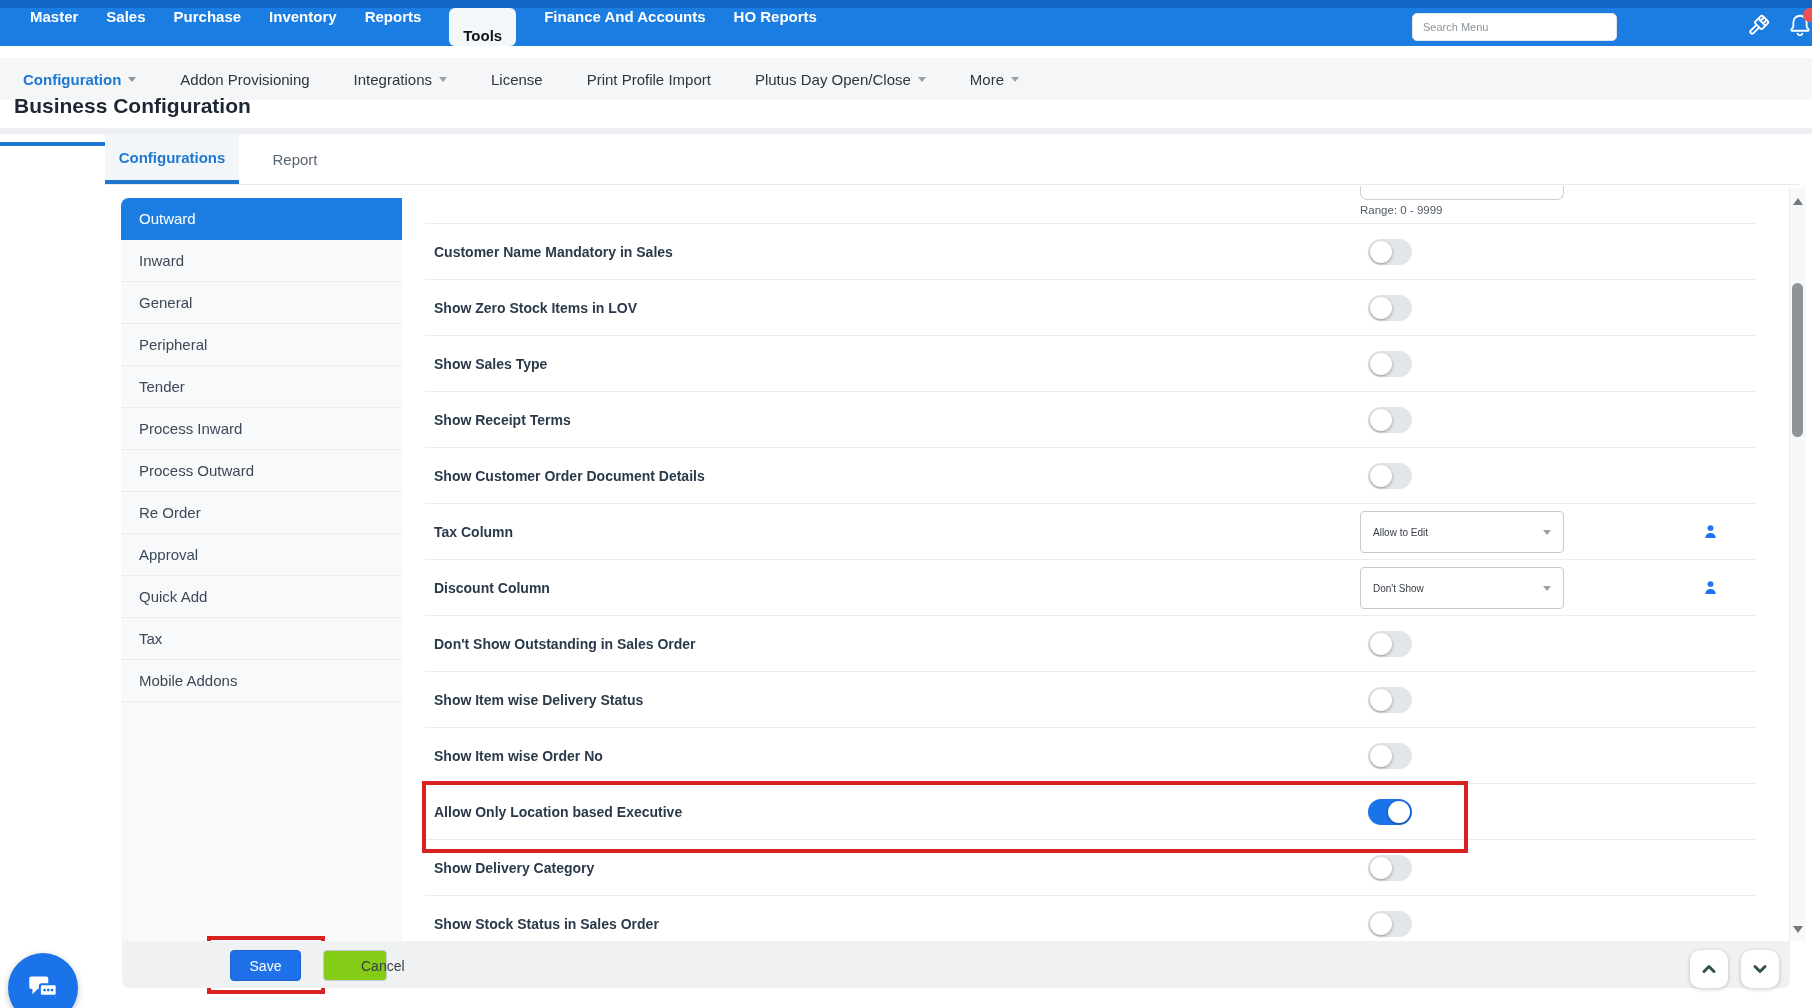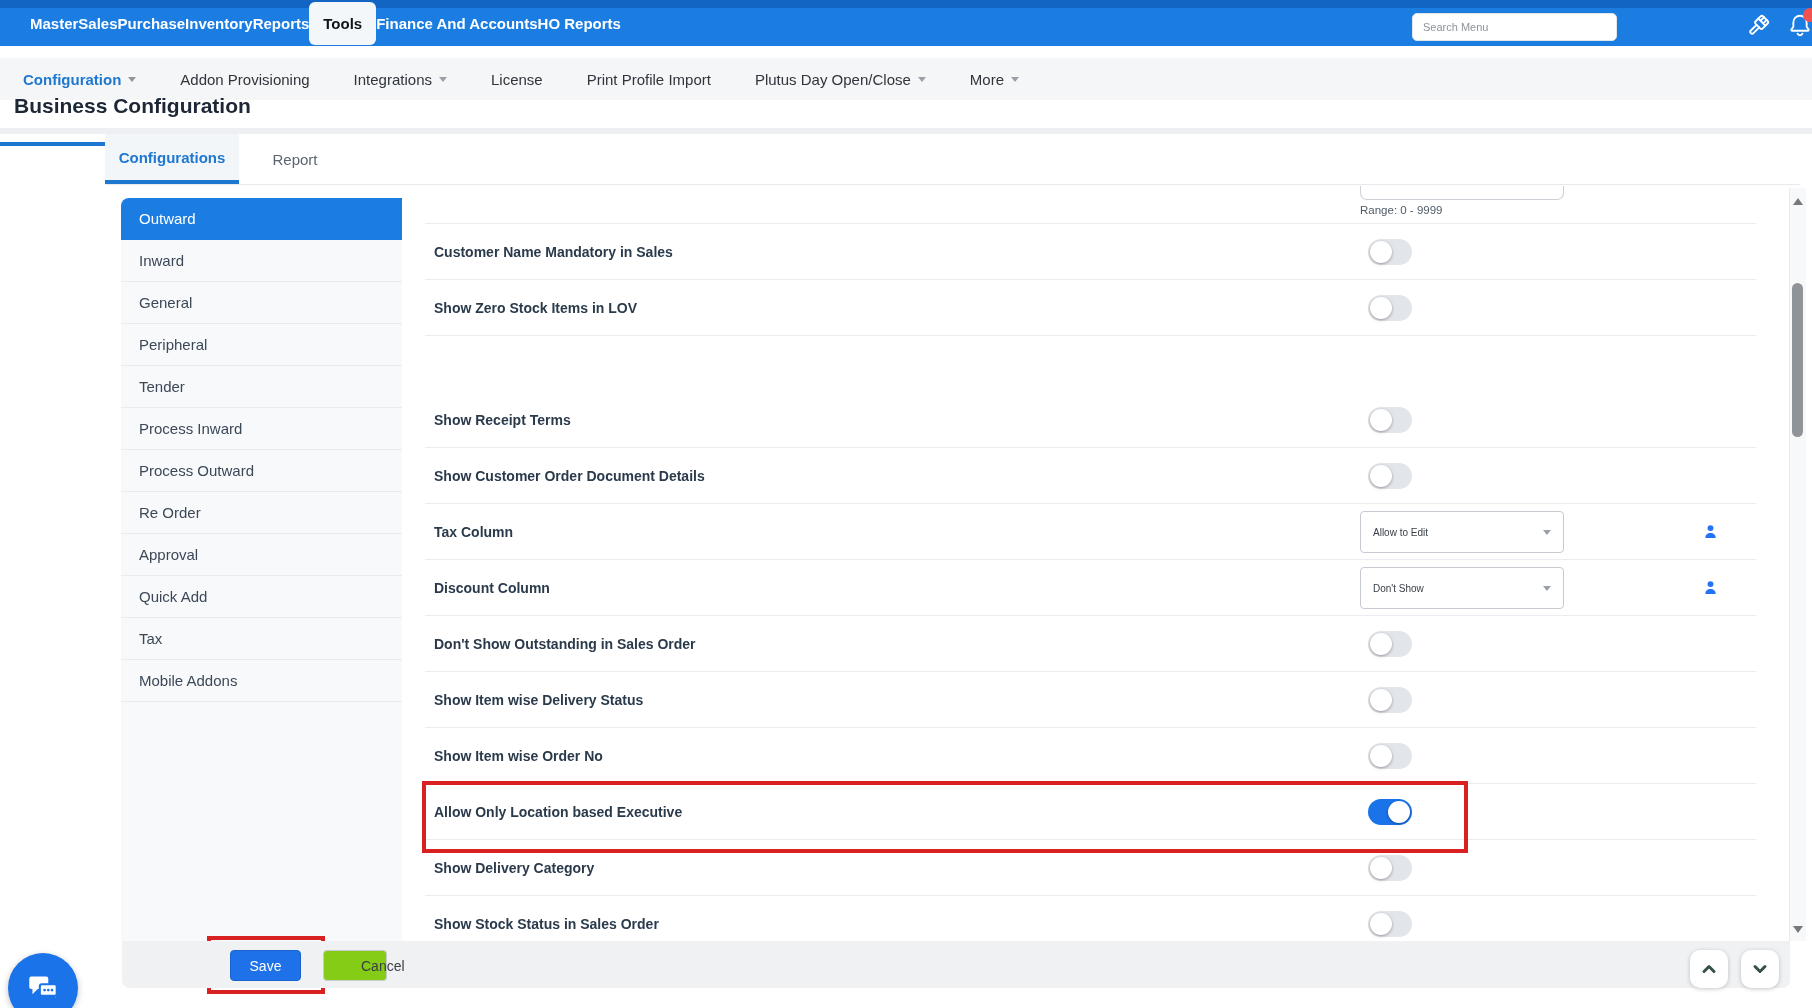--- a/index.html
+++ b/index.html
@@ -2,23 +2,23 @@
 <html><head>
 <meta charset="utf-8">
 <style>
   html,body{margin:0;padding:0;background:#fff;}
   *{font-family:"Liberation Sans", sans-serif;}
   #app{position:relative;width:1812px;height:1008px;overflow:hidden;background:#fff;}
 
   
   .topnav{position:absolute;left:0;top:0;width:1812px;height:46px;background:#1b7de2;
           border-top:8px solid #1365c4;box-sizing:border-box;overflow:visible;}
-  .nav-items{position:absolute;left:30px;top:0;height:30px;display:flex;align-items:center;white-space:nowrap;}
+  .nav-items{position:absolute;left:30px;top:0;height:30px;display:flex;gap:28px;white-space:nowrap;}
   .nav-item{color:#fff;font-weight:700;font-size:15px;cursor:pointer;}
-  .nav-item.active{background:#f4f7fa;color:#101418;padding:13px 14px;border-radius:6px;}
+  .nav-item.active{background:#f4f7fa;color:#101418;padding:19px 14px;border-radius:6px;}
   .search{position:absolute;left:1412px;top:5px;width:205px;height:28px;box-sizing:border-box;
           border-radius:5px;border:1px solid #e3e6e9;padding:0 10px;font-size:11px;color:#333;outline:none;}
   .search::placeholder{color:#8d9499;}
   .navicon{position:absolute;top:4px;width:30px;height:30px;cursor:pointer;}
   .navicon.brush{left:1742px;}
   .navicon.bell{left:1786px;}
   .badge{position:absolute;left:17px;top:-4px;width:14px;height:14px;border-radius:50%;background:#f05252;}
 
   
   .subnav{position:absolute;left:0;top:46px;width:1812px;height:42px;background:#f4f6f8;margin-top:12px;}
@@ -184,20 +184,26 @@
       <div class="toggle">
           <div class="knob"></div>
         </div>
     </div>
     <div class="row" style="top:94px">
       <span class="rlabel">Show Zero Stock Items in LOV</span>
       <div class="toggle">
           <div class="knob"></div>
         </div>
     </div>
+    <div class="row" style="top:150px">
+      <span class="rlabel">Show Sales Type</span>
+      <div class="toggle">
+          <div class="knob"></div>
+        </div>
+    </div>
     <div class="row" style="top:206px">
       <span class="rlabel">Show Receipt Terms</span>
       <div class="toggle">
           <div class="knob"></div>
         </div>
     </div>
     <div class="row" style="top:262px">
       <span class="rlabel">Show Customer Order Document Details</span>
       <div class="toggle">
           <div class="knob"></div>

